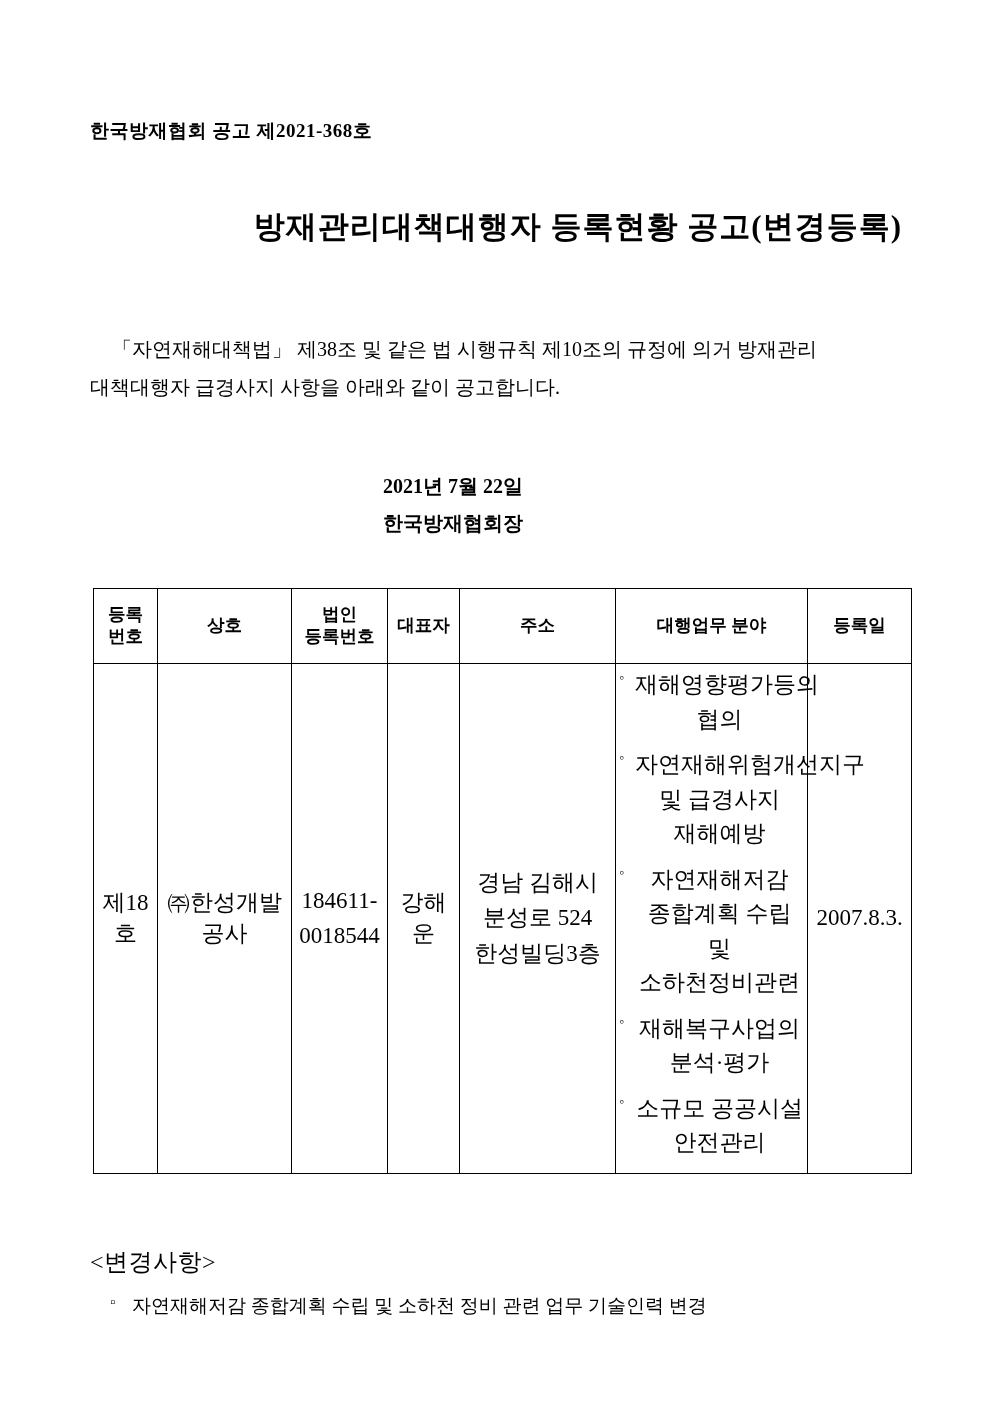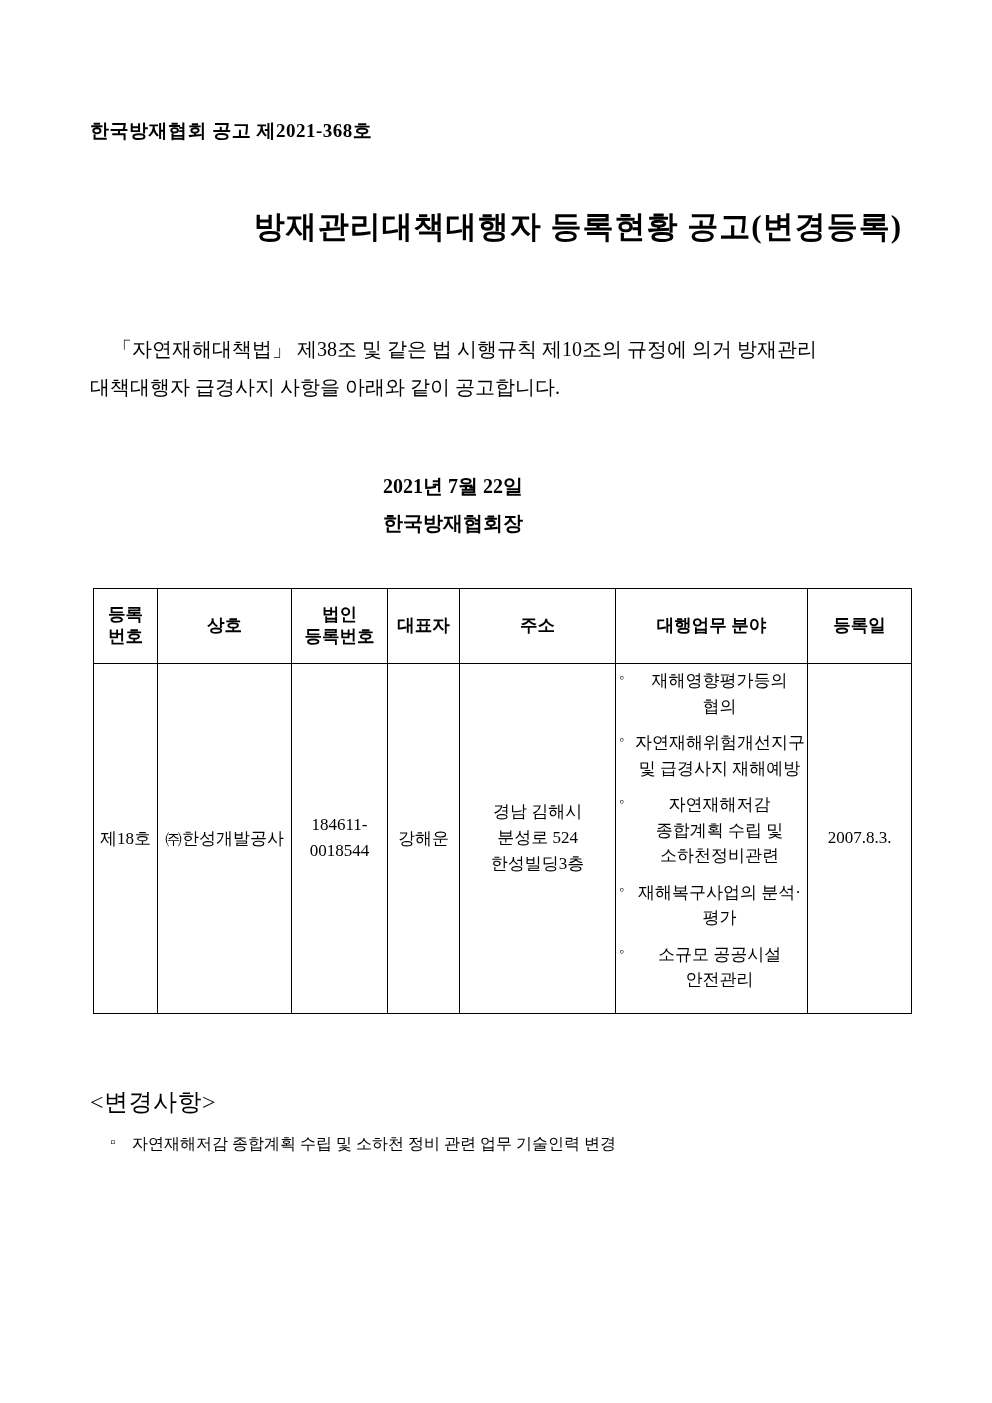--- a/index.html
+++ b/index.html
@@ -65,21 +65,21 @@
     width: 818px;
     border-collapse: collapse;
     table-layout: fixed;
     margin-left: 3px;
   }
   table.reg-table th,
   table.reg-table td {
     border: 1px solid #000000;
     text-align: center;
     vertical-align: middle;
-    font-size: 17px;
+    font-size: 23px;
     padding: 4px 3px;
   }
   table.reg-table thead th {
     font-weight: 700;
     height: 66px;
     line-height: 1.25;
     font-size: 17.5px;
   }
   td.cell-multiline {
     line-height: 1.55;
@@ -95,21 +95,21 @@
     margin: 0;
     padding: 0;
     list-style: none;
   }
   td.duties li {
     position: relative;
     padding-left: 16px;
     margin-bottom: 11px;
     word-break: keep-all;
   }
-  td.duties li:last-child { margin-bottom: 16px; }
+  td.duties li:last-child { margin-bottom: 8px; }
   td.duties li::before {
     content: "\25E6";
     position: absolute;
     left: 0;
     top: -1px;
     font-size: 14px;
   }
 
   .col-regno   { width: 64px; }
   .col-name    { width: 134px; }
@@ -119,21 +119,21 @@
   .col-duties  { width: 192px; }
   .col-regdate { width: 104px; }
 
   .changes-head {
     margin-top: 72px;
     font-size: 24px;
     letter-spacing: 0.5px;
   }
   .changes-list {
     margin-top: 12px;
-    font-size: 16px;
+    font-size: 19px;
     padding-left: 14px;
   }
   .changes-list .item {
     position: relative;
     padding-left: 28px;
     line-height: 1.7;
     word-break: keep-all;
   }
   .changes-list .item::before {
     content: "\25AB";

